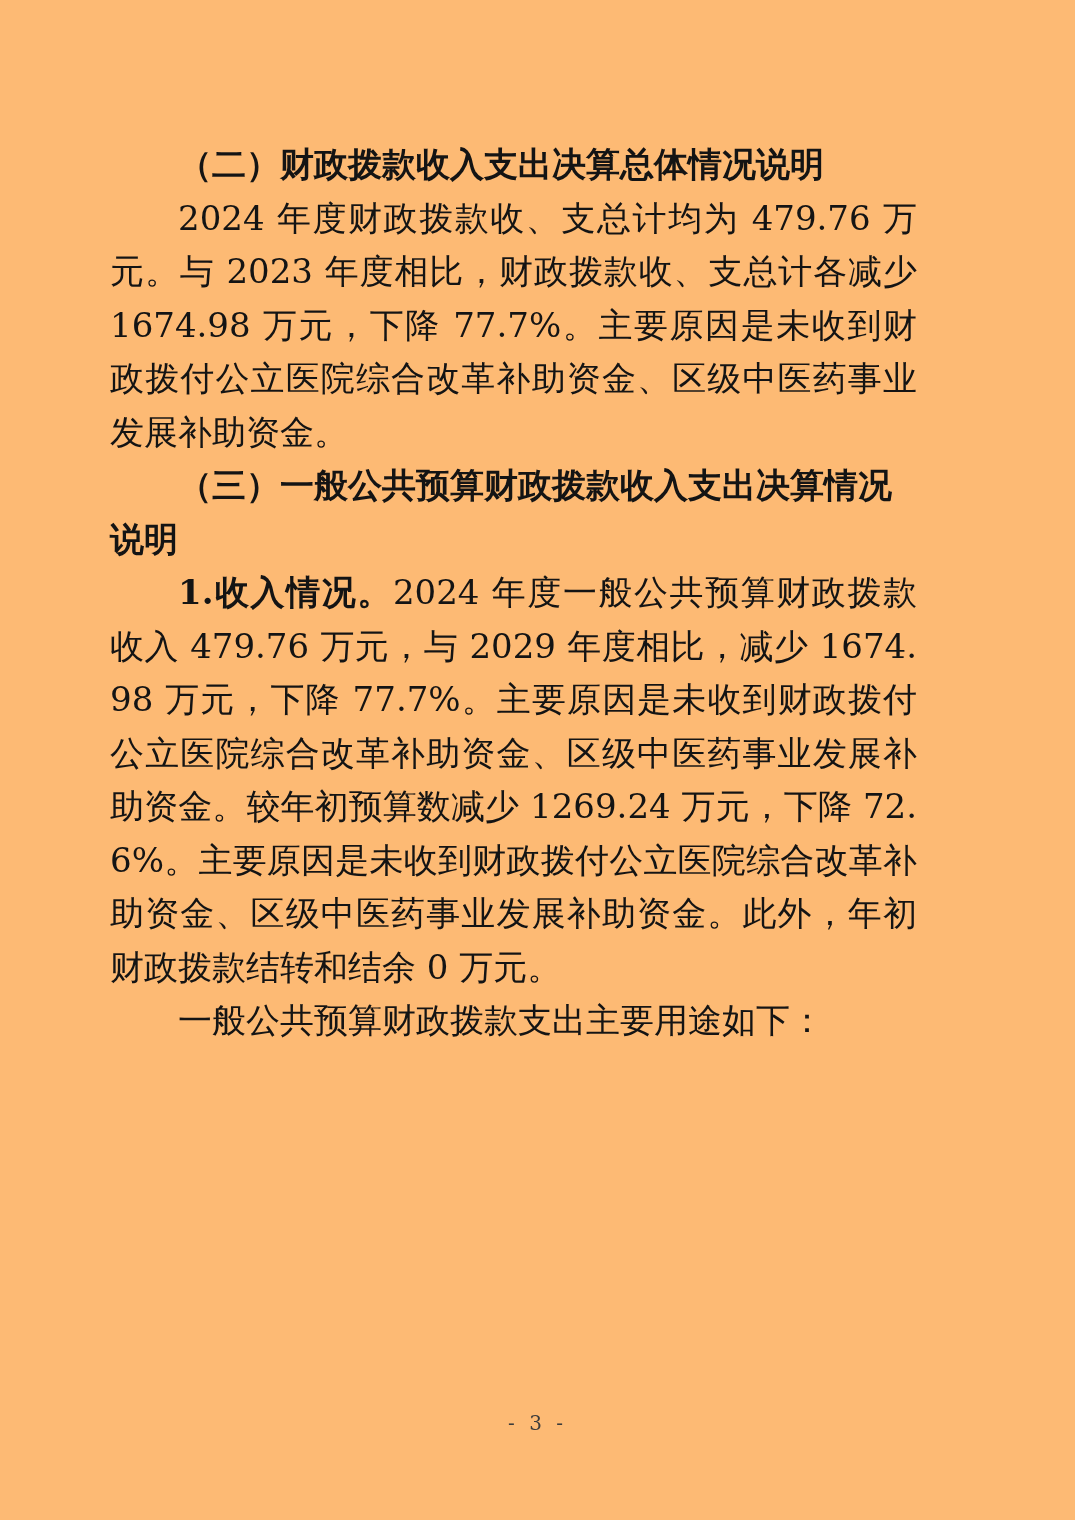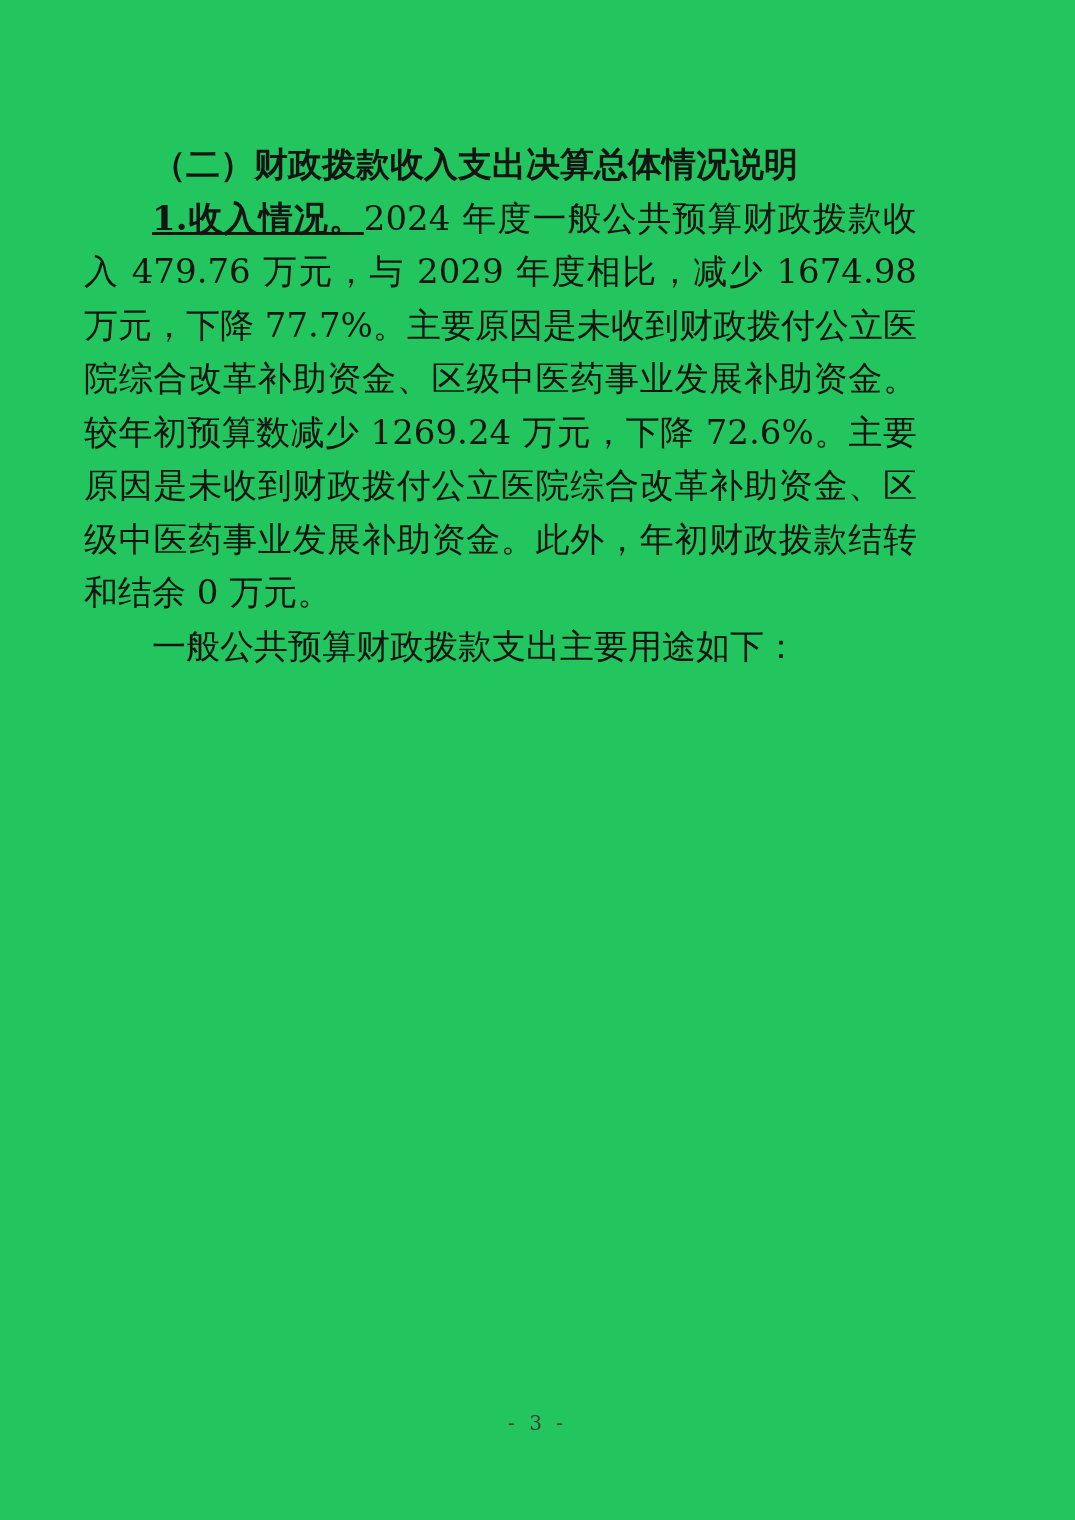--- a/index.html
+++ b/index.html
@@ -4,23 +4,23 @@
 <style>
   html, body {
     margin: 0;
     padding: 0;
     background: #ffffff;
   }
   .page {
     position: relative;
     width: 1075px;
     height: 1520px;
-    background: #22c55e;
+    background: #fdba74;
     box-sizing: border-box;
-    padding: 138px 158px 0 84px;
+    padding: 138px 158px 0 110px;
     font-family: "DejaVu Serif", "Liberation Serif", serif;
     font-size: 34px;
     line-height: 53.5px;
     color: #141414;
     overflow: hidden;
   }
   .doc-para, .doc-heading {
     margin: 0;
     padding: 0;
     text-indent: 2em;
@@ -28,21 +28,20 @@
     font-size: inherit;
     line-height: inherit;
     word-break: break-all;
   }
   .doc-heading {
     font-weight: bold;
     text-align: left;
   }
   .lead-bold {
     font-weight: bold;
-    text-decoration: underline;
   }
   .page-footer {
     position: absolute;
     bottom: 86px;
     left: 0;
     width: 100%;
     text-align: center;
     text-indent: 0;
     font-size: 20px;
     line-height: 22px;
@@ -50,21 +49,23 @@
     color: #3c3c3c;
   }
 </style>
 </head>
 <body>
 
 <div class="page">
 
   <h2 class="doc-heading">（二）财政拨款收入支出决算总体情况说明</h2>
 
+  <p class="doc-para">2024 年度财政拨款收、支总计均为 479.76 万元。与 2023 年度相比，财政拨款收、支总计各减少 1674.98 万元，下降 77.7%。主要原因是未收到财政拨付公立医院综合改革补助资金、区级中医药事业发展补助资金。</p>
 
+  <h2 class="doc-heading">（三）一般公共预算财政拨款收入支出决算情况说明</h2>
 
   <p class="doc-para"><span class="lead-bold">1.收入情况。</span><span>2024 年度一般公共预算财政拨款收入 479.76 万元，与 2029 年度相比，减少 1674.98 万元，下降 77.7%。主要原因是未收到财政拨付公立医院综合改革补助资金、区级中医药事业发展补助资金。较年初预算数减少 1269.24 万元，下降 72.6%。主要原因是未收到财政拨付公立医院综合改革补助资金、区级中医药事业发展补助资金。此外，年初财政拨款结转和结余 0 万元。</span></p>
 
 
   <p class="doc-para">一般公共预算财政拨款支出主要用途如下：</p>
 
   <div class="page-footer">- 3 -</div>
 
 </div>
 

